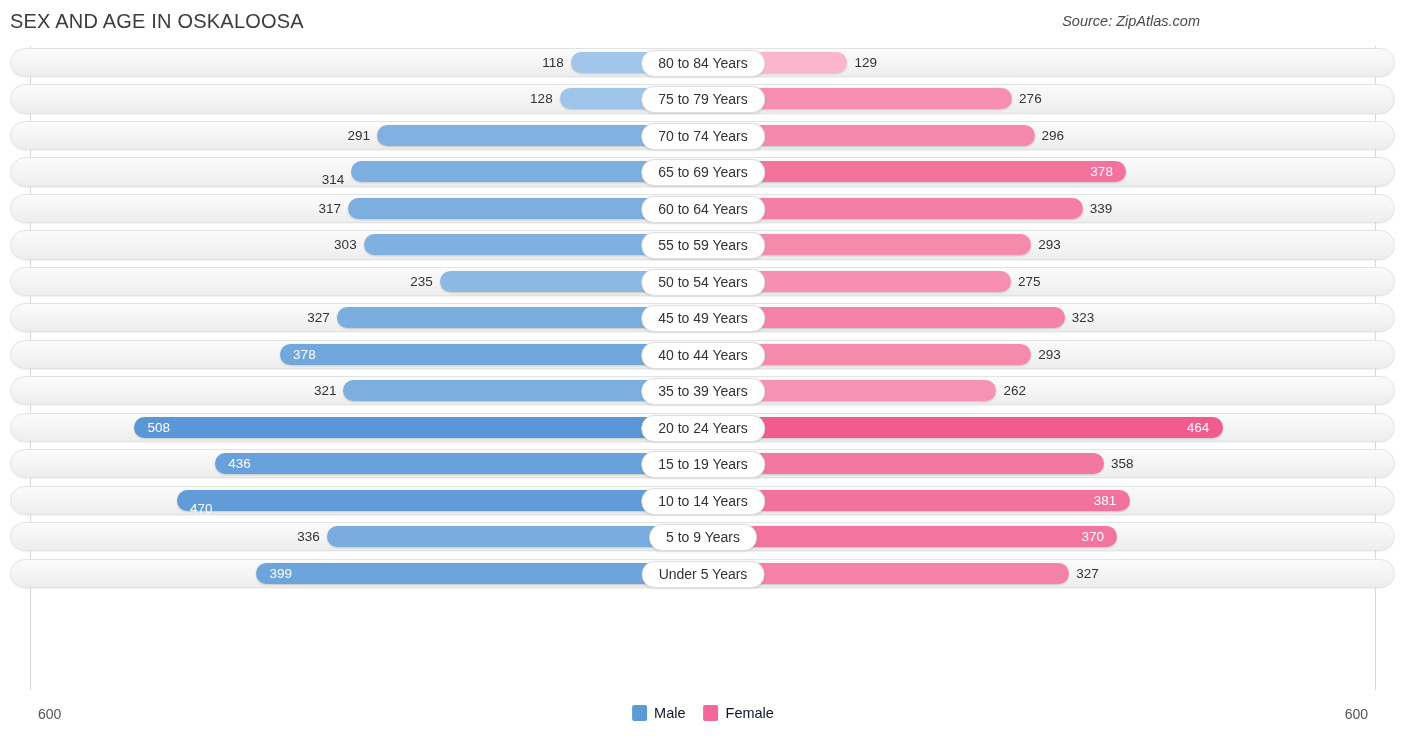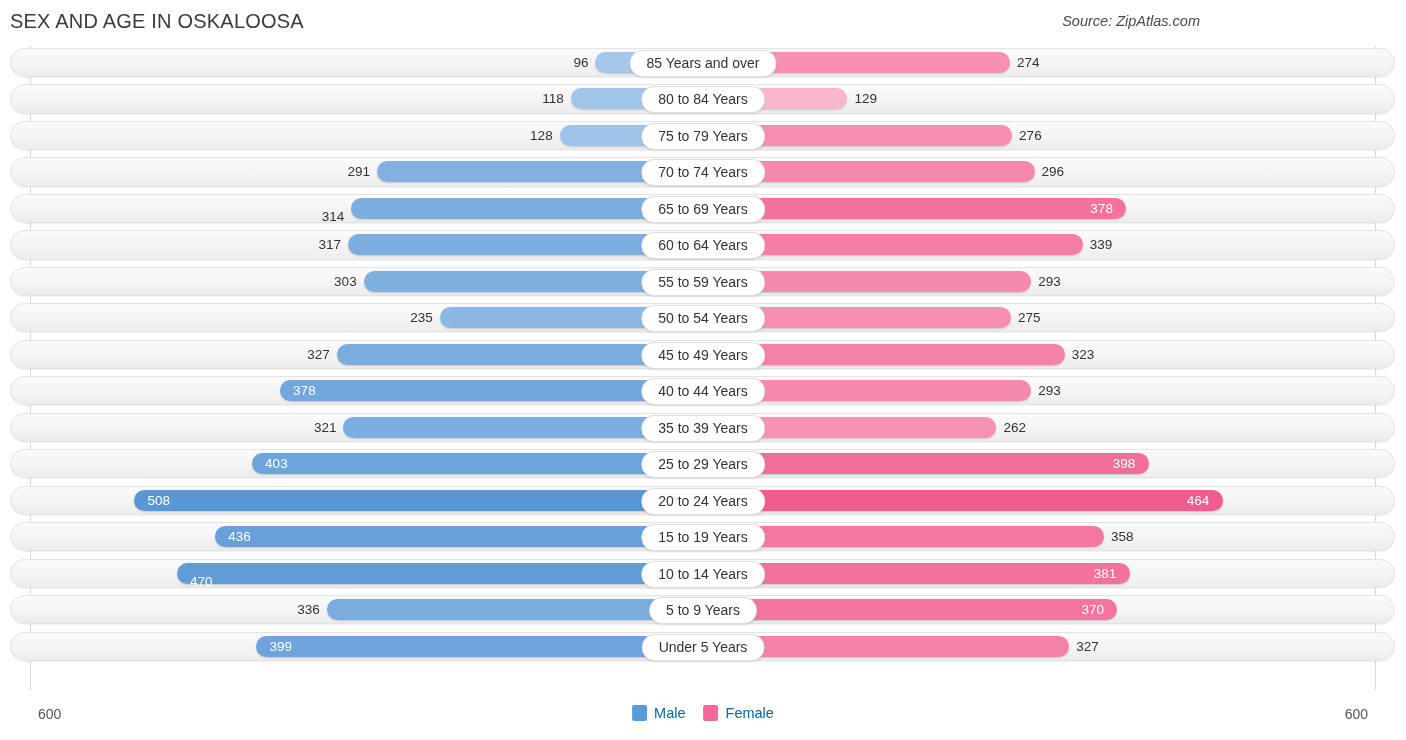--- a/index.html
+++ b/index.html
@@ -84,49 +84,41 @@
   
   .footer{position:absolute;left:0;top:700px;width:1406px;height:40px;}
   .axis-max{
     position:absolute;top:6px;font-size:14px;color:#555;
   }
   .axis-max.left{left:38px;}
   .axis-max.right{right:38px;}
   .legend{
     position:absolute;left:50%;top:5px;transform:translateX(-50%);
     display:flex;align-items:center;gap:18px;
-    font-size:14.5px;color:#0369a1;justify-content:flex-end;
+    font-size:14.5px;color:#0f172a;justify-content:flex-end;
   }
   .legend-item{display:flex;align-items:center;gap:7px;}
   .swatch{width:15px;height:16px;border-radius:2px;display:inline-block;}
 </style>
 </head>
 <body>
 
 <div class="page">
 
   <div class="header">
     <div class="title">SEX AND AGE IN OSKALOOSA</div>
     <div class="source">Source: ZipAtlas.com</div>
   </div>
 
   <div class="plot">
     <div class="axis-line axis-left"></div>
     <div class="axis-line axis-right"></div>
     <div class="rows" id="rows">
         <div class="row">
           <div class="track"></div>
-          <div class="bar male" style="width: 107.52px; background: rgb(165, 200, 234);"></div>
-          <div class="bar female" style="width: 306.88px; background: rgb(246, 143, 177);"></div>
-          <div class="val out male-out" style="right: calc(50% + 114.52px);">96</div>
-          <div class="val out female-out" style="left: calc(50% + 313.88px);">274</div>
-          <div class="age-pill">85 Years and over</div>
-        </div>
-        <div class="row">
-          <div class="track"></div>
           <div class="bar male" style="width: 132.16px; background: rgb(161, 198, 233);"></div>
           <div class="bar female" style="width: 144.48px; background: rgb(250, 183, 204);"></div>
           <div class="val out male-out" style="right: calc(50% + 139.16px);">118</div>
           <div class="val out female-out" style="left: calc(50% + 151.48px);">129</div>
           <div class="age-pill">80 to 84 Years</div>
         </div>
         <div class="row">
           <div class="track"></div>
           <div class="bar male" style="width: 143.36px; background: rgb(159, 196, 233);"></div>
           <div class="bar female" style="width: 309.12px; background: rgb(246, 143, 177);"></div>
@@ -190,28 +182,20 @@
           <div class="val out female-out" style="left: calc(50% + 335.16px);">293</div>
           <div class="age-pill">40 to 44 Years</div>
         </div>
         <div class="row">
           <div class="track"></div>
           <div class="bar male" style="width: 359.52px; background: rgb(124, 174, 223);"></div>
           <div class="bar female" style="width: 293.44px; background: rgb(246, 146, 179);"></div>
           <div class="val out male-out" style="right: calc(50% + 366.52px);">321</div>
           <div class="val out female-out" style="left: calc(50% + 300.44px);">262</div>
           <div class="age-pill">35 to 39 Years</div>
-        </div>
-        <div class="row">
-          <div class="track"></div>
-          <div class="bar male" style="width: 451.36px; background: rgb(109, 164, 220);"></div>
-          <div class="bar female" style="width: 445.76px; background: rgb(242, 110, 154);"></div>
-          <div class="val in" style="right: calc(50% + 415.36px);">403</div>
-          <div class="val in" style="left: calc(50% + 409.76px);">398</div>
-          <div class="age-pill">25 to 29 Years</div>
         </div>
         <div class="row">
           <div class="track"></div>
           <div class="bar male" style="width: 568.96px; background: rgb(90, 151, 215);"></div>
           <div class="bar female" style="width: 519.68px; background: rgb(240, 92, 141);"></div>
           <div class="val in" style="right: calc(50% + 532.96px);">508</div>
           <div class="val in" style="left: calc(50% + 483.68px);">464</div>
           <div class="age-pill">20 to 24 Years</div>
         </div>
         <div class="row">

